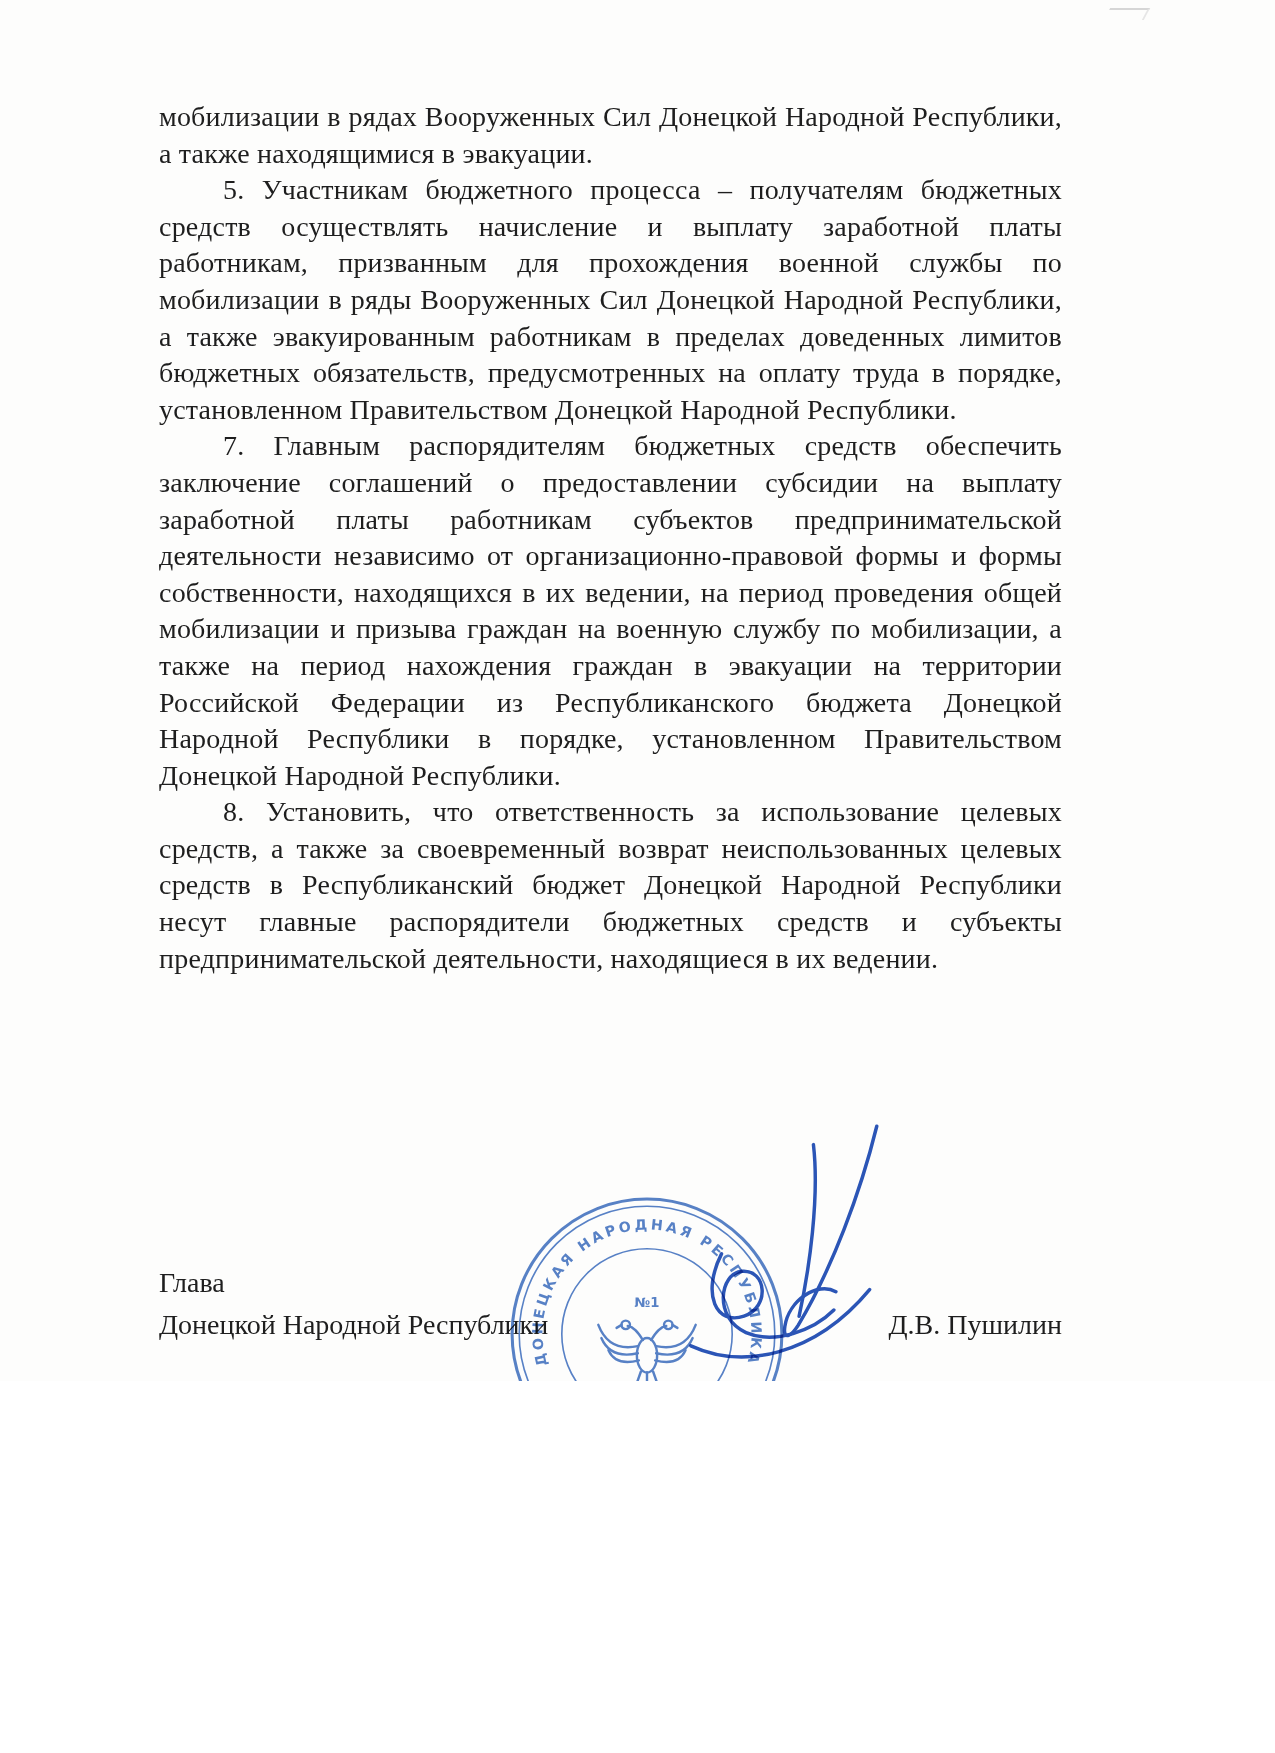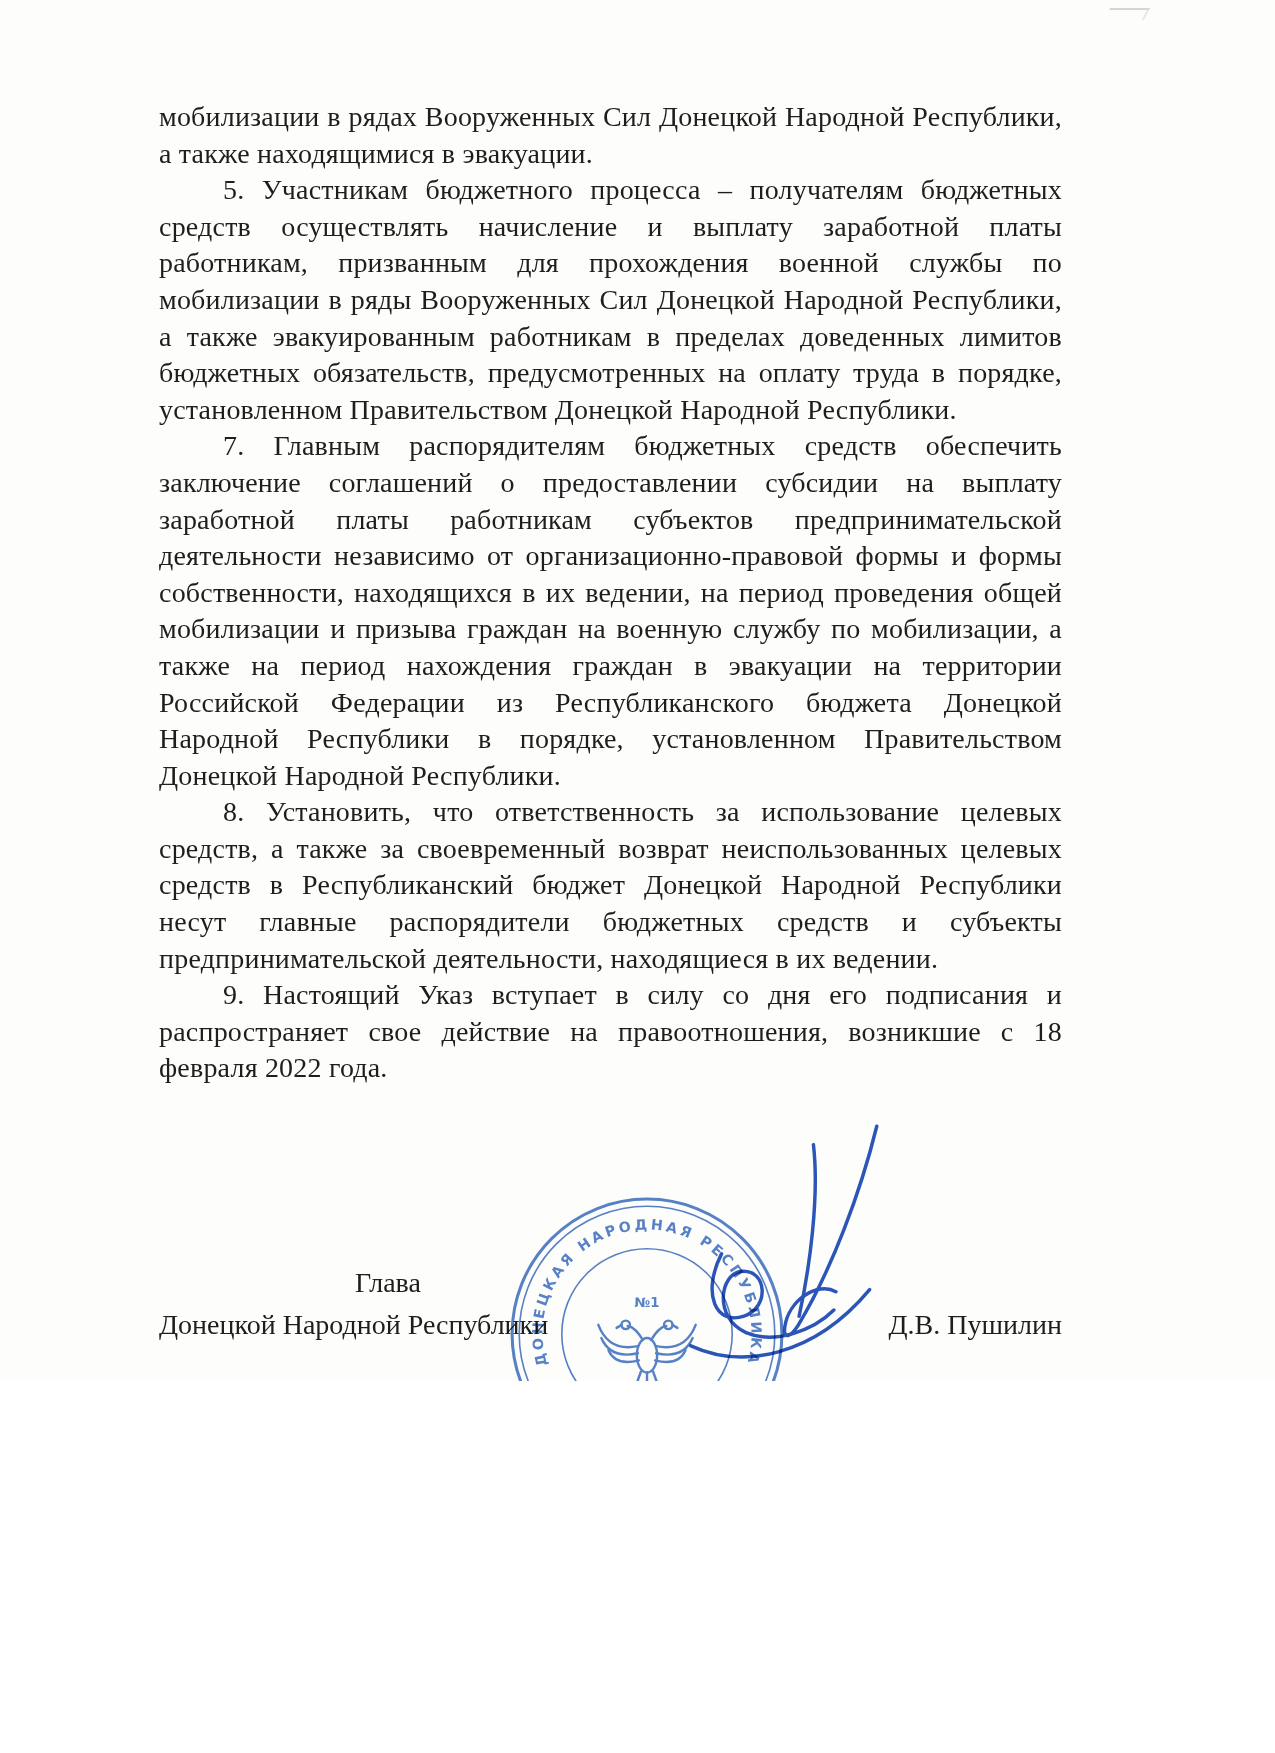--- a/index.html
+++ b/index.html
@@ -40,21 +40,21 @@
   .sig-block {
     position: absolute;
     left: 159px;
     top: 1262px;
     width: 903px;
     height: 88px;
     font-size: 28px;
     line-height: 42px;
   }
   .sig-left { width: 458px; }
-  .sig-left .sig-title-1 { text-align: center; }
+  .sig-left .sig-title-1 { text-align: left; }
   .sig-right {
     position: absolute;
     right: 0;
     top: 42px;
     text-align: right;
   }
 
   .place-line {
     position: absolute;
     left: 159px;
@@ -146,21 +146,20 @@
 
 <div class="page">
 
   <div class="corner-artifact"></div>
 
   <div class="content">
     <p class="no-indent">мобилизации в рядах Вооруженных Сил Донецкой Народной Республики, а также находящимися в эвакуации.</p>
     <p>5. Участникам бюджетного процесса – получателям бюджетных средств осуществлять начисление и выплату заработной платы работникам, призванным для прохождения военной службы по мобилизации в ряды Вооруженных Сил Донецкой Народной Республики, а также эвакуированным работникам в пределах доведенных лимитов бюджетных обязательств, предусмотренных на оплату труда в порядке, установленном Правительством Донецкой Народной Республики.</p>
     <p>7. Главным распорядителям бюджетных средств обеспечить заключение соглашений о предоставлении субсидии на выплату заработной платы работникам субъектов предпринимательской деятельности независимо от организационно-правовой формы и формы собственности, находящихся в их ведении, на период проведения общей мобилизации и призыва граждан на военную службу по мобилизации, а также на период нахождения граждан в эвакуации на территории Российской Федерации из Республиканского бюджета Донецкой Народной Республики в порядке, установленном Правительством Донецкой Народной Республики.</p>
     <p>8. Установить, что ответственность за использование целевых средств, а также за своевременный возврат неиспользованных целевых средств в Республиканский бюджет Донецкой Народной Республики несут главные распорядители бюджетных средств и субъекты предпринимательской деятельности, находящиеся в их ведении.</p>
-    <p>9. Настоящий Указ вступает в силу со дня его подписания и распространяет свое действие на правоотношения, возникшие с 18 февраля 2022 года.</p>
   </div>
 
   <div class="sig-block">
     <div class="sig-left">
       <div class="sig-title-1">Глава</div>
       <div class="sig-title-2">Донецкой Народной Республики</div>
     </div>
     <div class="sig-right">Д.В. Пушилин</div>
   </div>
 

